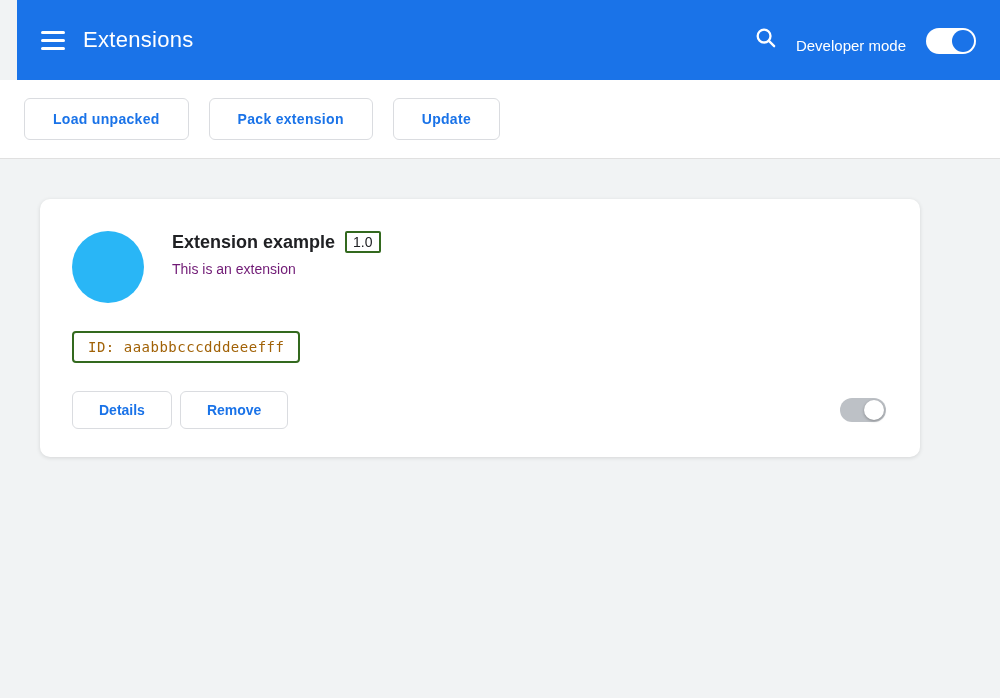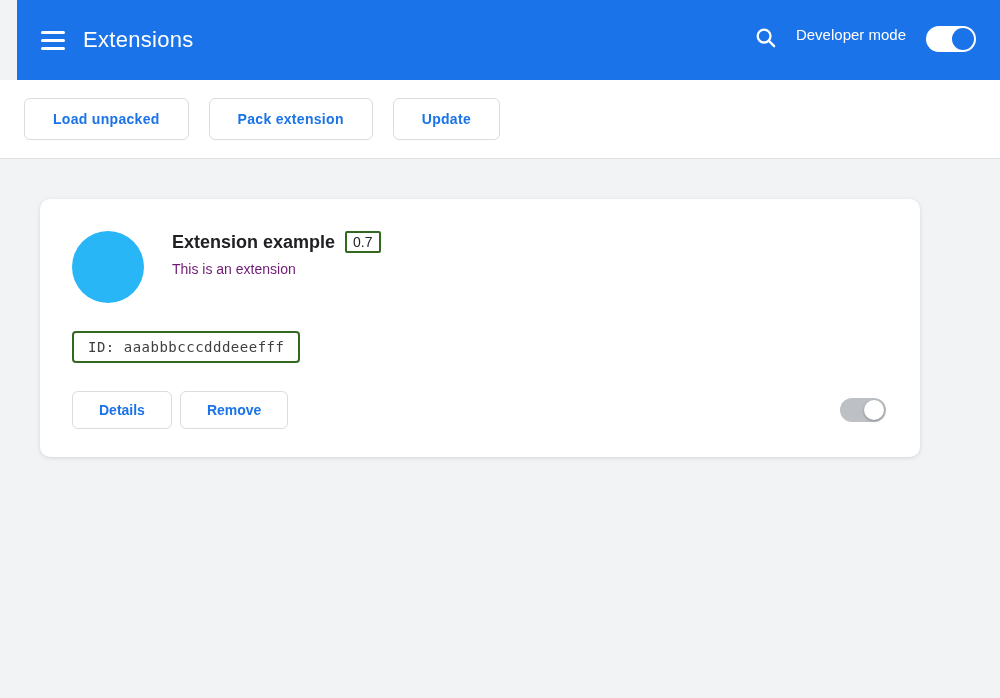--- a/index.html
+++ b/index.html
@@ -40,21 +40,21 @@
       border-radius: 2px;
     }
     .header-title {
       color: white;
       font-size: 22px;
       font-weight: 500;
       letter-spacing: 0.3px;
     }
     .header-right {
       display: flex;
-      align-items: flex-start;
+      align-items: flex-end;
       gap: 20px;
     }
     .search-icon {
       color: white;
       font-size: 22px;
       cursor: pointer;
     }
     .dev-mode-label {
       color: white;
       font-size: 15px;
@@ -154,21 +154,21 @@
       font-size: 14px;
       color: #701a75;
       margin-top: 2px;
     }
     .ext-id-row {
       margin-bottom: 28px;
     }
     .ext-id {
       display: inline-block;
       font-size: 14px;
-      color: #404040;
+      color: #a16207;
       border: 2px solid #33691e;
       padding: 6px 14px;
       border-radius: 4px;
       font-family: monospace;
       letter-spacing: 0.5px;
     }
     .ext-card-bottom {
       display: flex;
       align-items: center;
       justify-content: space-between;
@@ -238,21 +238,21 @@
   <button class="toolbar-btn">Update</button>
 </div>
 
 <div class="main">
   <div class="ext-card">
     <div class="ext-card-top">
       <div class="ext-icon"></div>
       <div class="ext-info">
         <div class="ext-name-row">
           <span class="ext-name">Extension example</span>
-          <span class="ext-version">0.7</span>
+          <span class="ext-version">1.0</span>
         </div>
         <div class="ext-desc">This is an extension</div>
       </div>
     </div>
     <div class="ext-id-row">
       <span class="ext-id">ID: aaabbbcccdddeeefff</span>
     </div>
     <div class="ext-card-bottom">
       <div class="ext-actions">
         <button class="ext-btn">Details</button>

